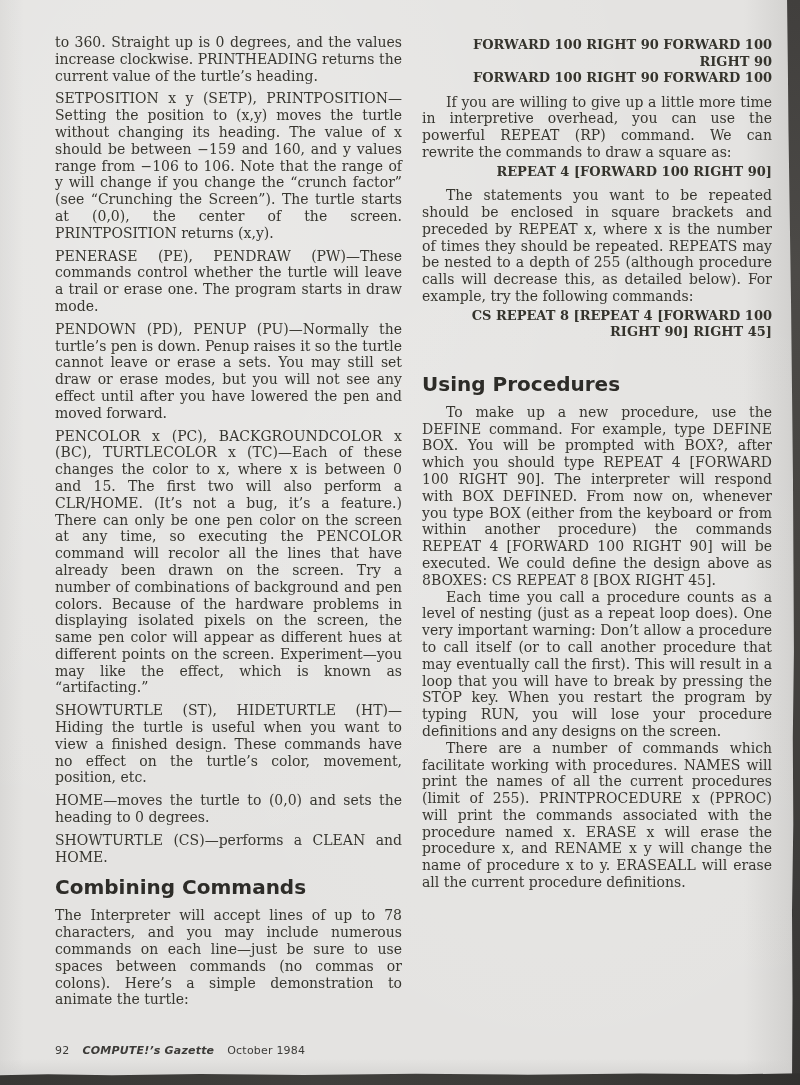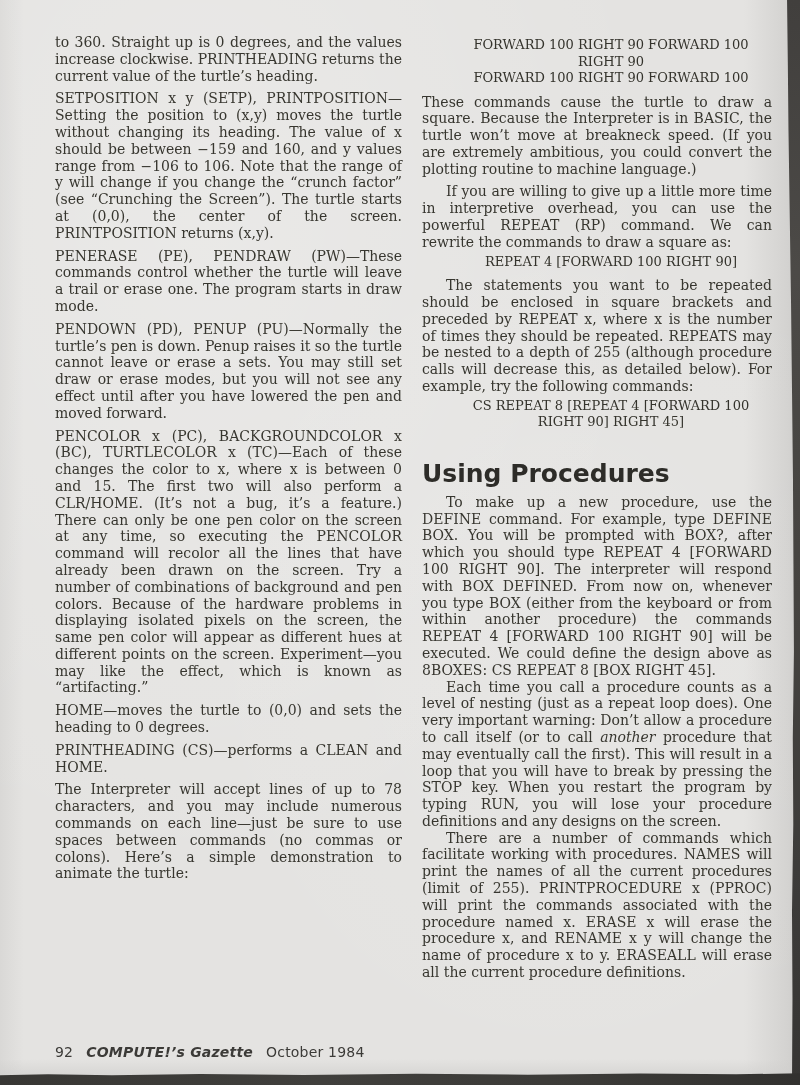--- a/index.html
+++ b/index.html
@@ -22,36 +22,36 @@
   .columns{
     position:absolute;left:55px;top:34px;width:717px;
     display:flex;gap:20px;
   }
   .col{color:#37362f;font-size:14px;line-height:16.8px;}
   .col-left{width:347px;}
   .col-right{width:350px;}
   .col p{margin:0 0 6px 0;text-align:justify;}
   .col p.indent{margin:0;text-indent:24px;}
   .col p .b{font-weight:normal;}
-  .col p .i{font-style:italic;margin-top:48px;}
+  .col p .i{margin-top:48px;}
   .code{
     margin:3px 0 7px 28px;
-    font-weight:normal;font-size:13px;line-height:16.5px;
-    text-align:center;color:#34332c;
+    font-weight:bold;font-size:13px;line-height:16.5px;
+    text-align:right;color:#34332c;
   }
   h2{
     font-family:"DejaVu Sans", sans-serif;
-    font-weight:bold;font-size:25px;line-height:26px;
+    font-weight:bold;font-size:20px;line-height:26px;
     color:#2d2c28;margin:9px 0 7px 0;letter-spacing:0px;
   }
   .col-right h2{margin-top:30px;}
   .footer{
     position:absolute;left:55px;top:1044px;
     font-family:"DejaVu Sans", sans-serif;
-    font-size:14px;color:#3c3b38;letter-spacing:0.2px;
+    font-size:11px;color:#3c3b38;letter-spacing:0.2px;
     display:flex;gap:13px;align-items:baseline;
   }
   .footer .mag{font-style:italic;font-weight:bold;}
   .edge-right{
     position:absolute;top:0;right:0;width:16px;height:1085px;
     background:linear-gradient(180deg,#413f3d 0%,#4c4a47 25%,#454340 55%,#3d3c3a 80%,#363533 100%);
     clip-path:polygon(19% 0, 100% 0, 100% 100%, 50% 100%, 53% 92%, 50% 84%, 58% 76%, 55% 68%, 62% 60%, 59% 52%, 56% 44%, 50% 36%, 44% 28%, 36% 20%, 28% 12%, 24% 6%);
   }
   .edge-bottom{
     position:absolute;left:0;bottom:0;width:800px;height:14px;
@@ -63,30 +63,31 @@
 <body>
 
 <div class="sheet">
   <div class="columns">
     <div class="col col-left">
         <p><span>to 360. Straight up is 0 degrees, and the values increase clockwise. PRINTHEADING returns the current value of the turtle’s heading.</span></p>
         <p><span class="b">SETPOSITION x y (SETP), PRINTPOSITION</span><span>—Setting the position to (x,y) moves the turtle without changing its heading. The value of x should be between −159 and 160, and y values range from −106 to 106. Note that the range of y will change if you change the “crunch factor” (see “Crunching the Screen”). The turtle starts at (0,0), the center of the screen. PRINTPOSITION returns (x,y).</span></p>
         <p><span class="b">PENERASE (PE), PENDRAW (PW)</span><span>—These commands control whether the turtle will leave a trail or erase one. The program starts in draw mode.</span></p>
         <p><span class="b">PENDOWN (PD), PENUP (PU)</span><span>—Normally the turtle’s pen is down. Penup raises it so the turtle cannot leave or erase a sets. You may still set draw or erase modes, but you will not see any effect until after you have lowered the pen and moved forward.</span></p>
         <p><span class="b">PENCOLOR x (PC), BACKGROUNDCOLOR x (BC), TURTLECOLOR x (TC)</span><span>—Each of these changes the color to x, where x is between 0 and 15. The first two will also perform a CLR/HOME. (It’s not a bug, it’s a feature.) There can only be one pen color on the screen at any time, so executing the PENCOLOR command will recolor all the lines that have already been drawn on the screen. Try a number of combinations of background and pen colors. Because of the hardware problems in displaying isolated pixels on the screen, the same pen color will appear as different hues at different points on the screen. Experiment—you may like the effect, which is known as “artifacting.”</span></p>
+        <p><span class="b">SHOWTURTLE (ST), HIDETURTLE (HT)</span><span>—Hiding the turtle is useful when you want to view a finished design. These commands have no effect on the turtle’s color, movement, position, etc.</span></p>
         <p><span class="b">HOME</span><span>—moves the turtle to (0,0) and sets the heading to 0 degrees.</span></p>
-        <p><span class="b">PRINTHEADING (CS)</span><span>—performs a CLEAN and HOME.</span></p>
+        <p><span class="b">SHOWTURTLE (CS)</span><span>—performs a CLEAN and HOME.</span></p>
+        <h2>Combining Commands</h2>
         <p><span>The Interpreter will accept lines of up to 78 characters, and you may include numerous commands on each line—just be sure to use spaces between commands (no commas or colons). Here’s a simple demonstration to animate the turtle:</span></p>
       </div>
     <div class="col col-right">
         <div class="code">
           <div>FORWARD 100 RIGHT 90 FORWARD 100 RIGHT 90</div>
           <div>FORWARD 100 RIGHT 90 FORWARD 100</div>
         </div>
-        <p><span>These commands cause the turtle to draw a square. Because the Interpreter is in BASIC, the turtle won’t move at breakneck speed. (If you are extremely ambitious, you could convert the plotting routine to machine language.)</span></p>
         <p class="indent"><span>If you are willing to give up a little more time in interpretive overhead, you can use the powerful REPEAT (RP) command. We can rewrite the commands to draw a square as:</span></p>
         <div class="code">
           <div>REPEAT 4 [FORWARD 100 RIGHT 90]</div>
         </div>
         <p class="indent"><span>The statements you want to be repeated should be enclosed in square brackets and preceded by REPEAT x, where x is the number of times they should be repeated. REPEATS may be nested to a depth of 255 (although procedure calls will decrease this, as detailed below). For example, try the following commands:</span></p>
         <div class="code">
           <div>CS REPEAT 8 [REPEAT 4 [FORWARD 100 RIGHT 90] RIGHT 45]</div>
         </div>
         <h2>Using Procedures</h2>
         <p class="indent"><span>To make up a new procedure, use the DEFINE command. For example, type DEFINE BOX. You will be prompted with BOX?, after which you should type REPEAT 4 [FORWARD 100 RIGHT 90]. The interpreter will respond with BOX DEFINED. From now on, whenever you type BOX (either from the keyboard or from within another procedure) the commands REPEAT 4 [FORWARD 100 RIGHT 90] will be executed. We could define the design above as 8BOXES: CS REPEAT 8 [BOX RIGHT 45].</span></p>

